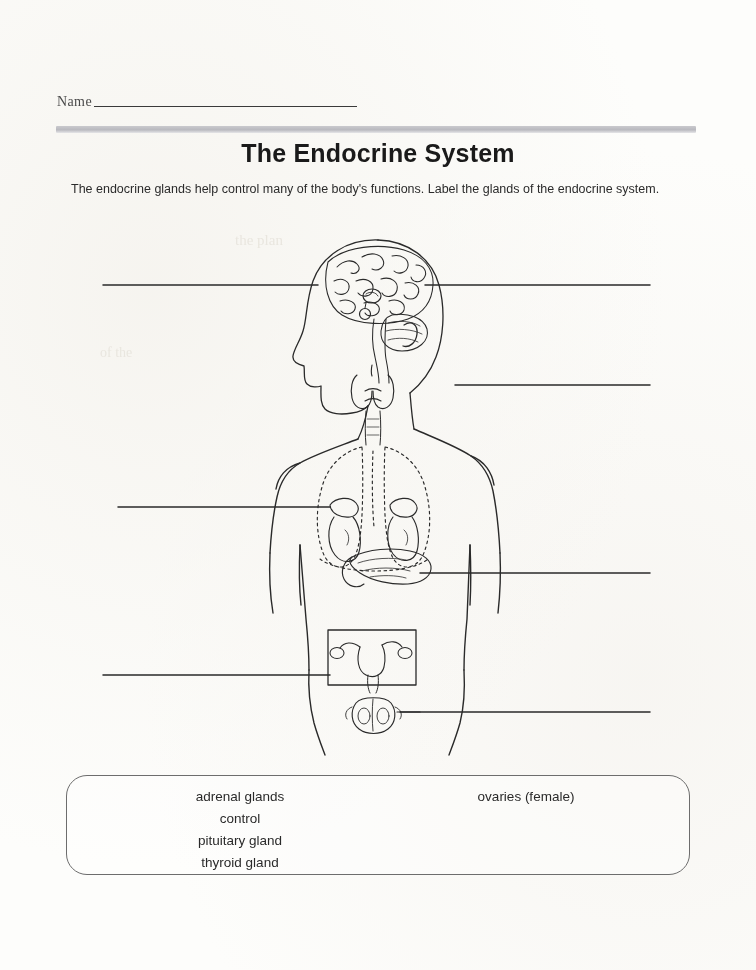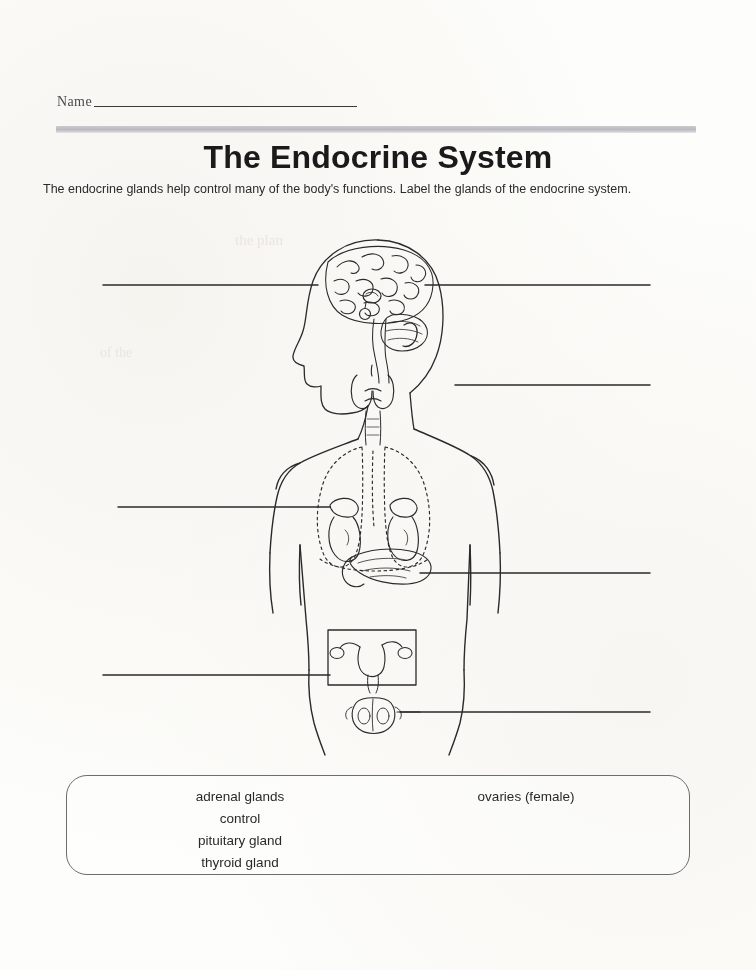--- a/index.html
+++ b/index.html
@@ -69,29 +69,29 @@
     background: linear-gradient(to bottom, #c9c9cd 0%, #b9b9bf 55%, #e6e6e8 100%);
     border-radius: 1px;
   }
 
   .title {
     position: absolute;
     left: 0;
     top: 139px;
     width: 756px;
     text-align: center;
-    font-size: 32px;
+    font-size: 25px;
     font-weight: bold;
     letter-spacing: 0.2px;
     color: #1a1a1a;
   }
 
   .instructions {
     position: absolute;
-    left: 43px;
+    left: 71px;
     top: 180px;
     width: 636px;
     font-size: 12.5px;
     line-height: 1.55;
     color: #2b2b2b;
   }
 
   
   .figure {
     position: absolute;

